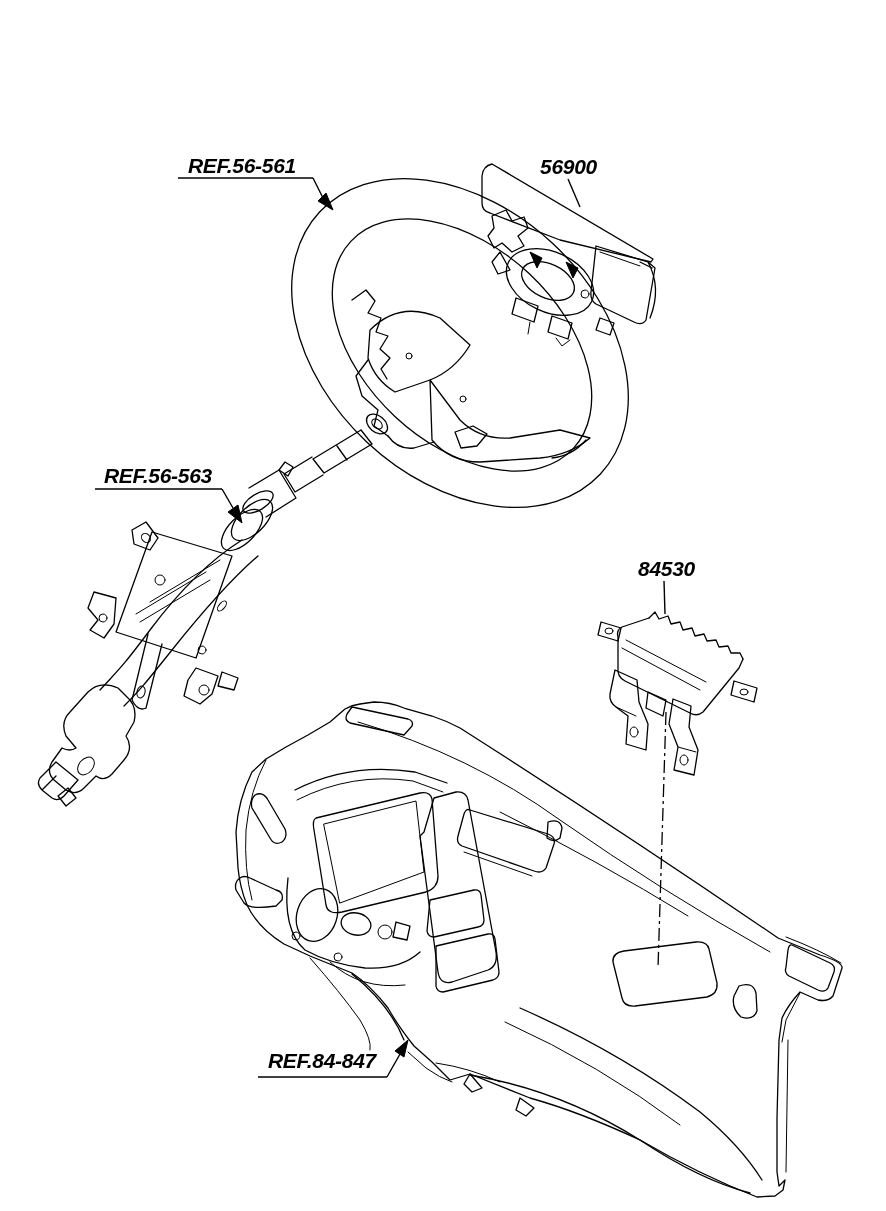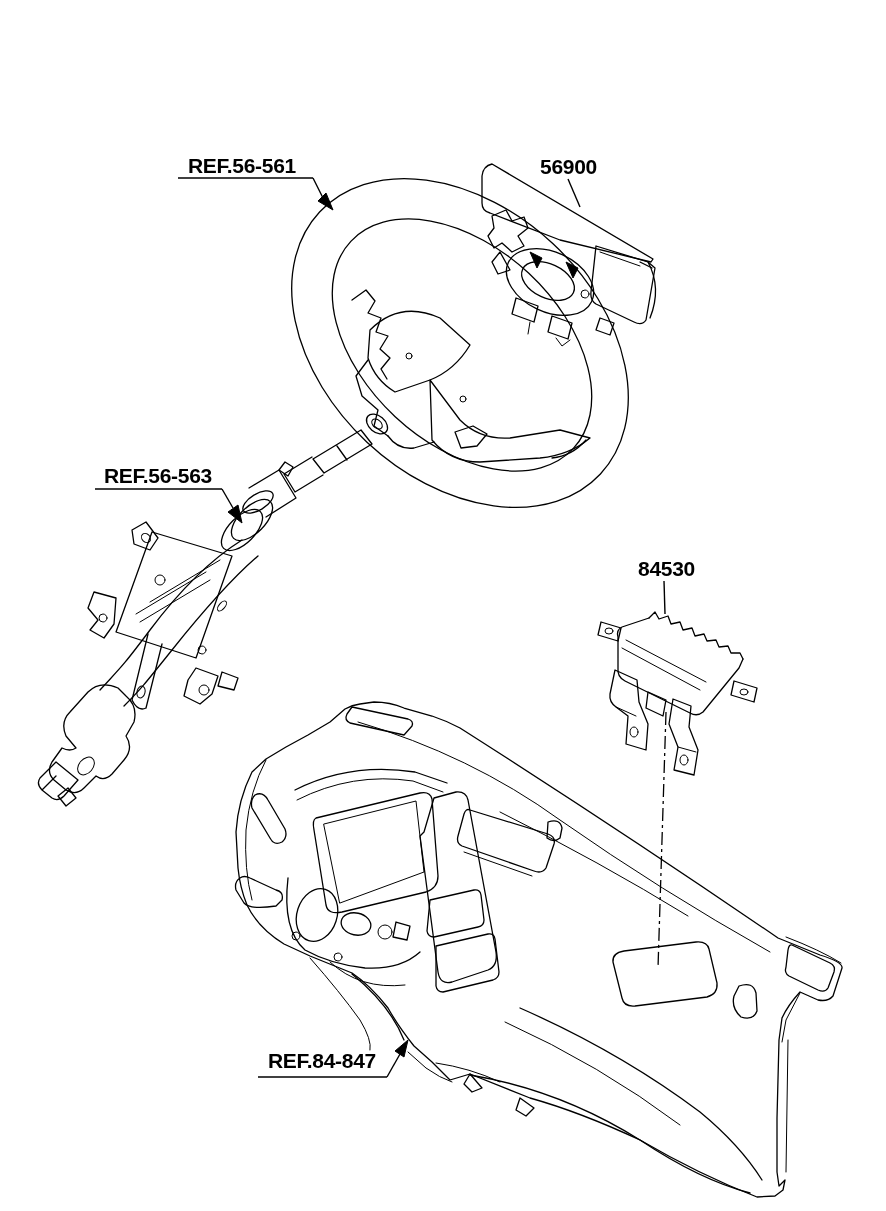--- a/index.html
+++ b/index.html
@@ -1,16 +1,16 @@
 <!DOCTYPE html>
 <html><head>
 <meta charset="utf-8">
 <style>
   html,body{margin:0;padding:0;background:#ffffff;}
-  #stage{position:relative;width:886px;height:1211px;background:#ffffff;overflow:hidden;}
+  #stage{position:relative;width:886px;height:1211px;background:#ffffff;overflow:hidden;font-style:italic;}
   svg{position:absolute;left:0;top:0;}
   .ln{stroke:#000000;fill:none;stroke-width:1.3;stroke-linejoin:round;stroke-linecap:round;}
   .thin{stroke:#000000;fill:none;stroke-width:1;stroke-linejoin:round;stroke-linecap:round;}
   .callout-line{stroke:#000000;fill:none;stroke-width:1.4;}
   .underline{stroke:#000000;stroke-width:1.6;}
   .arrowhead{fill:#000000;stroke:#000000;stroke-width:1;}
   .dashdot{stroke:#000000;fill:none;stroke-width:1.3;stroke-dasharray:13 4 3 4;}
   .lbl{font-family:"Liberation Sans", sans-serif;font-weight:bold;font-size:21px;fill:#000000;letter-spacing:-0.3px;}
 </style>
 </head>

